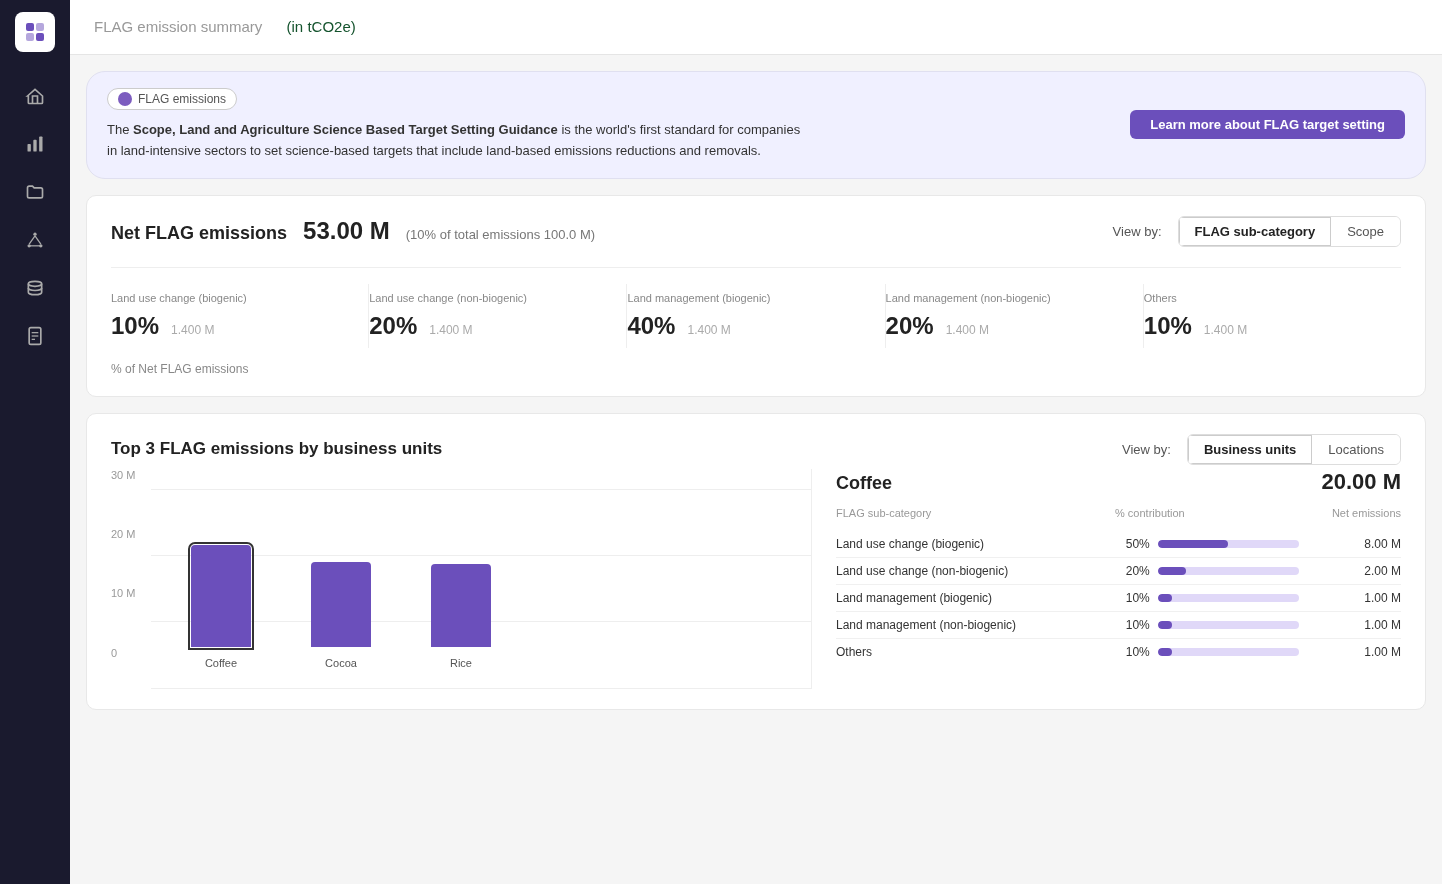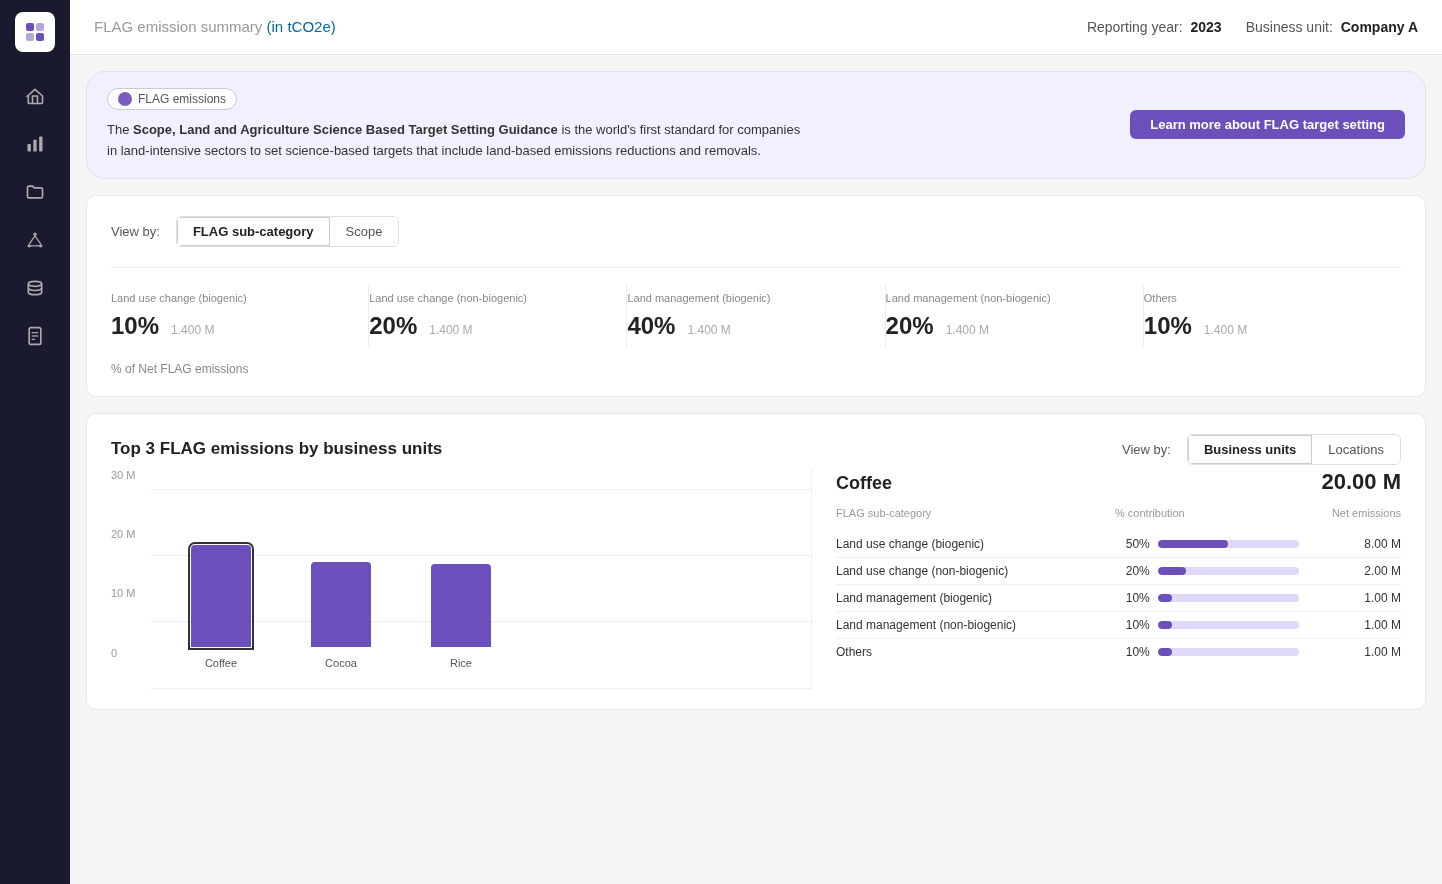--- a/index.html
+++ b/index.html
@@ -279,50 +279,45 @@
       </svg>
   </div>
 </div>
 
 <div class="main-content">
 
   <div class="top-header">
     <div>
       <span class="top-header-title">
         <span>FLAG emission summary</span>
-        <span style="color:#0369a1; font-weight:400; margin-left:0;">(in tCO2e)</span>
-      </span>
-    </div>
-    <div class="top-header-meta">
-      <span>
-        <span>Reporting year:</span>
-        <strong style="margin-left:4px;">2023</strong>
-      </span>
-      <span>
-        <span>Business unit:</span>
-        <strong style="margin-left:4px;">Company A</strong>
+        <span style="color:#14532d; font-weight:400; margin-left:20px;">(in tCO2e)</span>
       </span>
     </div>
   </div>
 
   <div class="flag-banner">
     <div class="flag-banner-left">
       <div class="flag-badge">
         <span class="flag-badge-icon"></span>
         <span>FLAG emissions</span>
       </div>
       <p class="flag-banner-text">
         <span>The </span><strong>Scope, Land and Agriculture Science Based Target Setting Guidance</strong><span> is the world's first standard for companies in land-intensive sectors to set science-based targets that include land-based emissions reductions and removals.</span>
       </p>
     </div>
     <button class="learn-more-btn">Learn more about FLAG target setting</button>
   </div>
 
   <div class="section">
     <div class="net-flag-header">
+      <div class="net-flag-title-group">
+        <span class="net-flag-title">Net FLAG emissions</span>
+        <span class="net-flag-value">53.00 M</span>
+        <span class="net-flag-sub">(10% of total emissions 100.0 M)</span>
+      </div>
       <div class="view-by-group">
         <span class="view-by-label">View by:</span>
         <div class="toggle-group">
           <button class="toggle-btn active">FLAG sub-category</button>
           <button class="toggle-btn">Scope</button>
         </div>
       </div>
     </div>
 
     <div class="category-cards">

